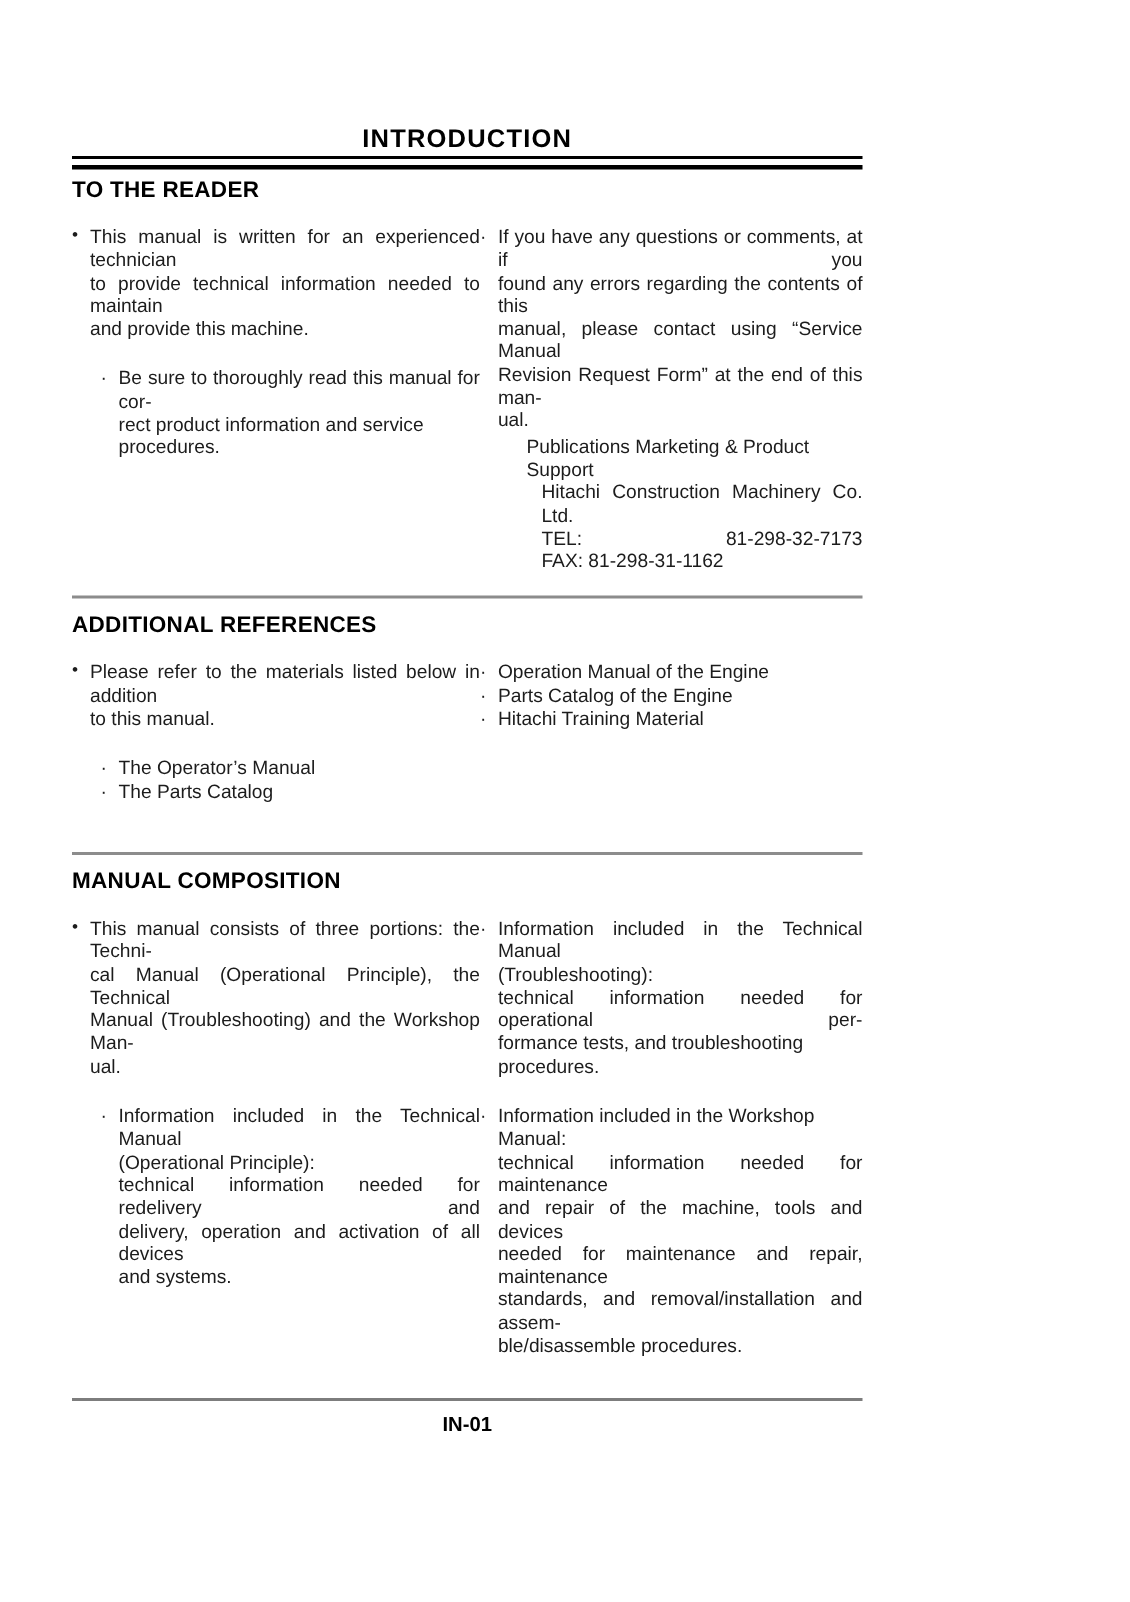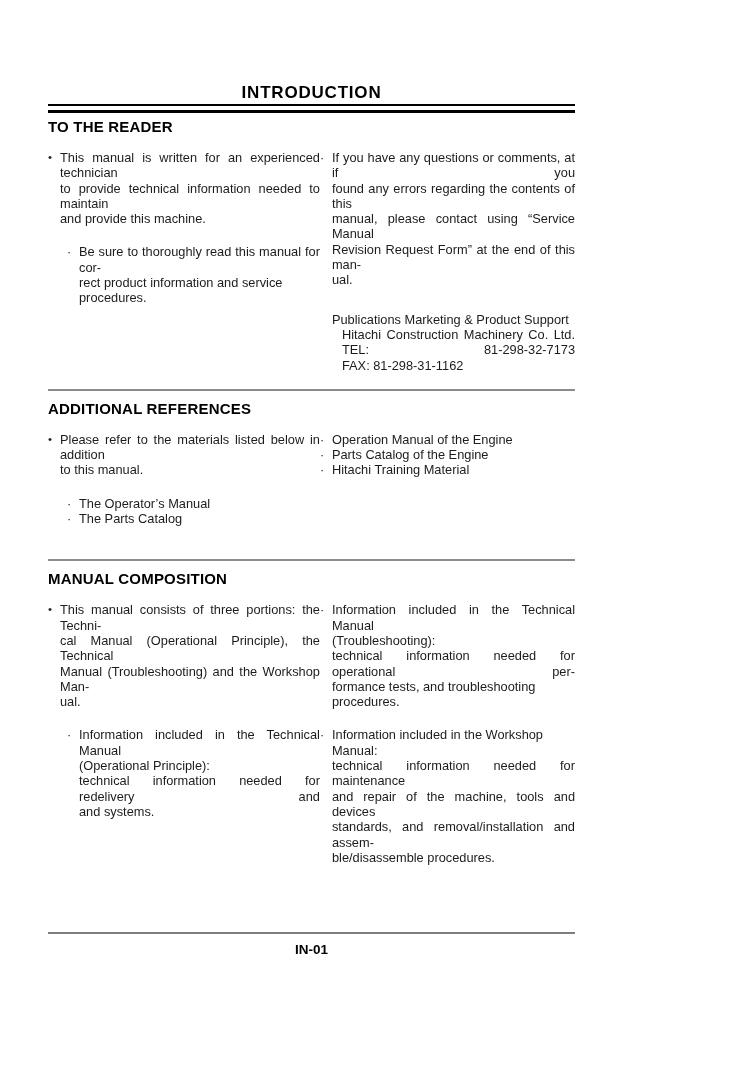--- a/index.html
+++ b/index.html
@@ -39,21 +39,21 @@
   .sec3 { margin-top: 33px; }
   .sec2 .sec-heading, .sec3 .sec-heading { margin-top: 9px; }
 
   .columns { display: flex; justify-content: space-between; margin-top: 14px; }
   .col-left  { width: 322px; }
   .col-right { width: 302px; }
 
   .item { display: flex; margin-top: 18px; }
   .item.first { margin-top: 0; }
   .item.tight { margin-top: 0; }
-  .item.small-gap { margin-top: 24px; }
+  .item.small-gap { margin-top: 2px; gap: 19px; }
   .item.ind1 { padding-left: 19px; }
 
   .marker {
     flex: 0 0 12px;
     font-size: 12.8px; line-height: 15.3px;
     color: #1c1c1c;
   }
   .marker.disc { font-size: 11.5px; }
   .lines { flex: 1 1 auto; min-width: 0; }
 
@@ -216,20 +216,21 @@
             </div>
             <div class="item ind1">
               <span class="marker dot">·</span>
               <div class="lines">
                 <div class="para">
                   <div class="line j">Information included in the Technical Manual</div>
                   <div class="line">(Operational Principle):</div>
                 </div>
                 <div class="para">
                   <div class="line j">technical information needed for redelivery and</div>
+                  <div class="line j">delivery, operation and activation of all devices</div>
                   <div class="line">and systems.</div>
                 </div>
               </div>
             </div>
           </div>
         <div class="col-right">
             <div class="item first">
               <span class="marker dot">·</span>
               <div class="lines">
                 <div class="para">
@@ -244,20 +245,21 @@
             </div>
             <div class="item">
               <span class="marker dot">·</span>
               <div class="lines">
                 <div class="para">
                   <div class="line">Information included in the Workshop Manual:</div>
                 </div>
                 <div class="para">
                   <div class="line j">technical information needed for maintenance</div>
                   <div class="line j">and repair of the machine, tools and devices</div>
+                  <div class="line j">needed for maintenance and repair, maintenance</div>
                   <div class="line j">standards, and removal/installation and assem-</div>
                   <div class="line">ble/disassemble procedures.</div>
                 </div>
               </div>
             </div>
           </div>
       </div>
     </div>
 
   </div>

